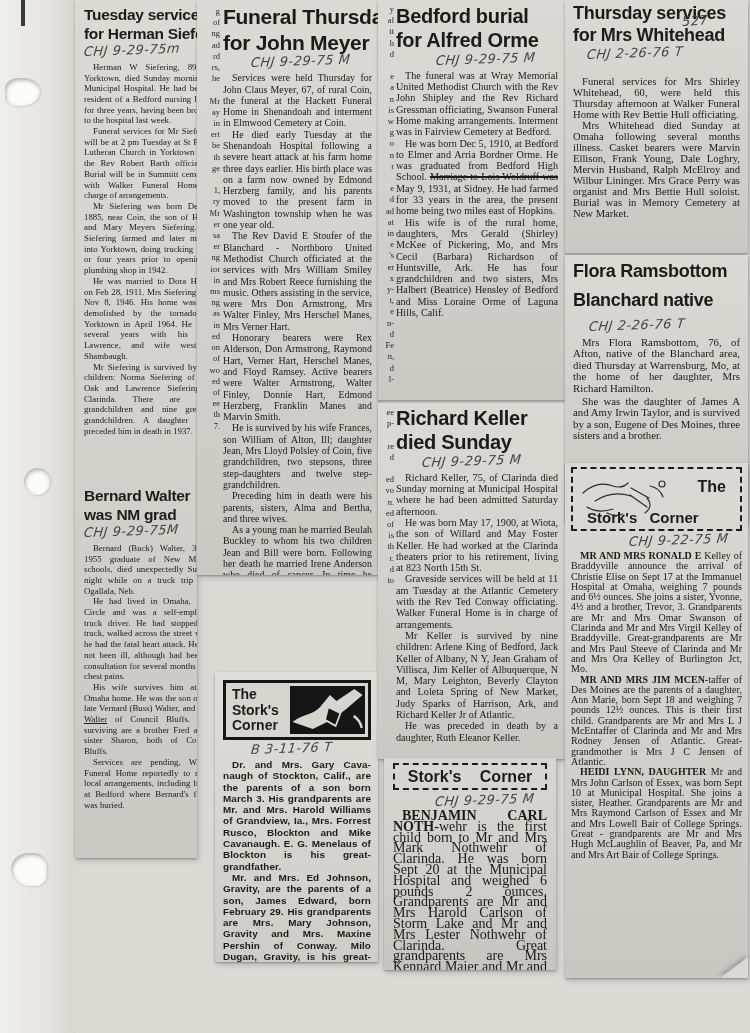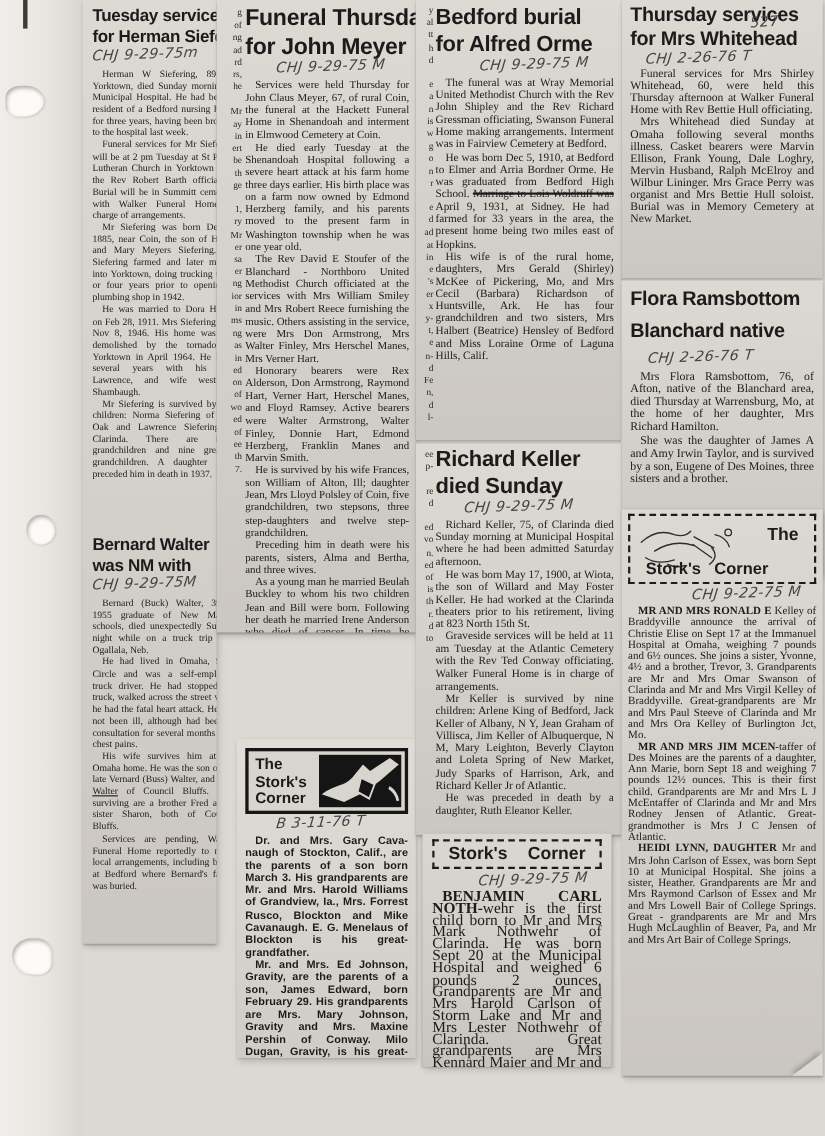--- a/index.html
+++ b/index.html
@@ -68,21 +68,21 @@
   #clip-stork3 { left:384px; top:758px; width:172px; height:212px; padding:5px 9px 0 9px; background-color:#d3cfc8; }
   .stork3-box { border:2.5px dashed #1c1c1c; padding:3px 0 2px 0; text-align:center;
                 font-family:"Liberation Sans",sans-serif; font-weight:bold; font-size:16px;
                 word-spacing:14px; }
   #clip-stork3 .hw { margin:4px 0 1px 42px; }
   #clip-stork3 .body { font-size:14px; line-height:10.8px; margin-top:2px; }
 
   
   #clip-whitehead { left:565px; top:0; width:183px; height:253px; padding:3px 8px 0 8px; }
   #clip-whitehead .hl, #clip-ramsbottom .hl { font-size:18px; }
-  #clip-whitehead .body { font-size:10.6px; line-height:11px; margin-top:0; }
+  #clip-whitehead .body { font-size:10.6px; line-height:11px; margin-top:14px; }
   .page-note { position:absolute; right:40px; top:14px; transform:rotate(-4deg); }
   #clip-ramsbottom { left:565px; top:255px; width:183px; height:268px; padding:6px 8px 0 8px; }
   #clip-ramsbottom .hl { margin-bottom:7px; }
   #clip-ramsbottom .body { font-size:10.8px; line-height:11.4px; margin-top:3px; }
   #clip-ramsbottom .body p + p { margin-top:2px; }
 
   #clip-stork4 { left:565px; top:463px; width:183px; height:515px; padding:4px 6px 0 6px; background-color:#d5d1ca; }
   .stork4-box { border:2.5px dashed #1c1c1c; height:60px; position:relative; }
   .stork4-art { position:absolute; left:4px; top:2px; }
   .stork4-the { position:absolute; right:14px; top:9px; font-family:"Liberation Sans",sans-serif;
@@ -113,21 +113,21 @@
       <div class="body">
         <p>Herman W Siefering, 89, of Yorktown, died Sunday morning at Municipal Hospital. He had been a resident of a Bedford nursing home for three years, having been brought to the hospital last week.</p>
         <p>Funeral services for Mr Siefering will be at 2 pm Tuesday at St Paul's Lutheran Church in Yorktown with the Rev Robert Barth officiating. Burial will be in Summitt cemetery with Walker Funeral Home in charge of arrangements.</p>
         <p>Mr Siefering was born Dec 1, 1885, near Coin, the son of Henry and Mary Meyers Siefering. Mr Siefering farmed and later moved into Yorktown, doing trucking three or four years prior to opening a plumbing shop in 1942.</p>
         <p>He was married to Dora Harms on Feb 28, 1911. Mrs Siefering died Nov 8, 1946. His home was one demolished by the tornado by Yorktown in April 1964. He lived several years with his son, Lawrence, and wife west of Shambaugh.</p>
         <p>Mr Siefering is survived by two children: Norma Siefering of Red Oak and Lawrence Siefering of Clarinda. There are three grandchildren and nine great - grandchildren. A daughter Ruth preceded him in death in 1937.</p>
       </div>
     </div>
     <div class="art" id="art-walter">
       <div class="hl">Bernard Walter</div>
-      <div class="hl">was NM with</div>
+      <div class="hl">was NM grad</div>
       <div class="hw">CHJ 9-29-75M</div>
       <div class="body">
         <p>Bernard (Buck) Walter, 39, a 1955 graduate of New Market schools, died unexpectedly Sunday night while on a truck trip near Ogallala, Neb.</p>
         <p>He had lived in Omaha, 9108 Circle and was a self-employed truck driver. He had stopped his truck, walked across the street when he had the fatal heart attack. He had not been ill, although had been in consultation for several months with chest pains.</p>
         <p><span>His wife survives him at the Omaha home. He was the son of the late Vernard (Buss) Walter, and </span><span class="ul">Joan Walter</span><span> of Council Bluffs. Also surviving are a brother Fred and a sister Sharon, both of Council Bluffs.</span></p>
         <p>Services are pending, Walker Funeral Home reportedly to make local arrangements, including burial at Bedford where Bernard's father was buried.</p>
       </div>
     </div>
   </div>
 
@@ -240,21 +240,21 @@
 d
 Fe
 n,
 d
 l-</div>
     <div class="hl">Bedford burial</div>
     <div class="hl">for Alfred Orme</div>
     <div class="hw" style="margin-left:40px">CHJ 9-29-75 M</div>
     <div class="body">
       <p>The funeral was at Wray Memorial United Methodist Church with the Rev John Shipley and the Rev Richard Gressman officiating, Swanson Funeral Home making arrangements. Interment was in Fairview Cemetery at Bedford.</p>
-      <p><span>He was born Dec 5, 1910, at Bedford to Elmer and Arria Bordner Orme. He was graduated from Bedford High School. </span><span class="struck">Marriage to Lois Woldruff was</span><span> April 9, 1931, at Sidney. He had farmed for 33 years in the area, the present home being two miles east of Hopkins.</span></p>
+      <p><span>He was born Dec 5, 1910, at Bedford to Elmer and Arria Bordner Orme. He was graduated from Bedford High School. </span><span class="struck">Marriage to Lois Woldruff was</span><span> May 9, 1931, at Sidney. He had farmed for 33 years in the area, the present home being two miles east of Hopkins.</span></p>
       <p>His wife is of the rural home, daughters, Mrs Gerald (Shirley) McKee of Pickering, Mo, and Mrs Cecil (Barbara) Richardson of Huntsville, Ark. He has four grandchildren and two sisters, Mrs Halbert (Beatrice) Hensley of Bedford and Miss Loraine Orme of Laguna Hills, Calif.</p>
     </div>
   </div>
 
   <div class="clip" id="clip-keller">
     <div class="frag frag-keller">ee
 p-
 
 re
 d

